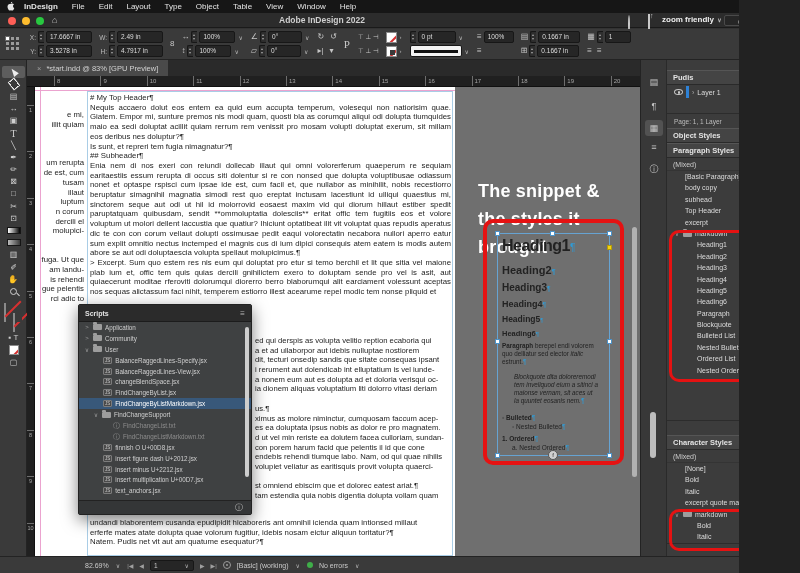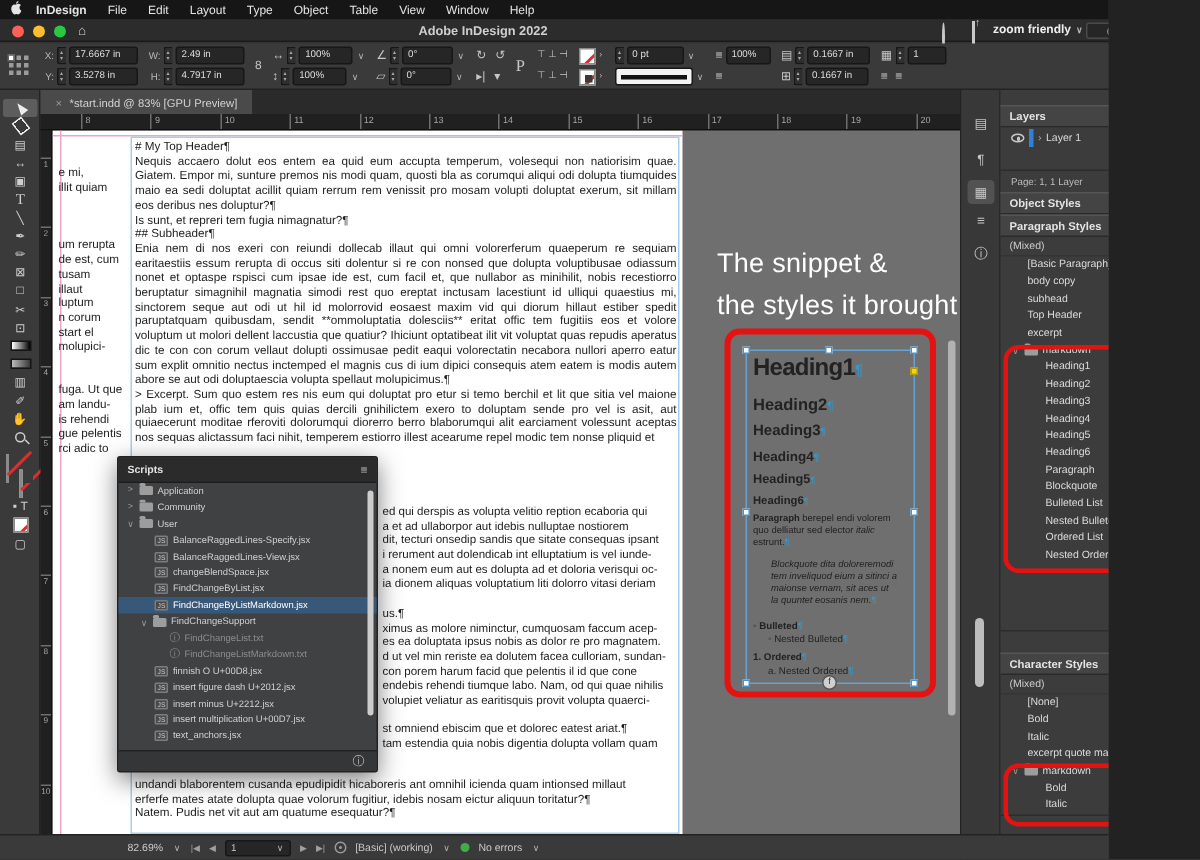--- a/index.html
+++ b/index.html
@@ -85,30 +85,30 @@
           border-right:1px solid #101010;overflow:hidden;padding-top:18px}
   #vruler div{height:46.4px;border-top:1px solid #6e6e6e;color:#a5a5a5;font-size:5.5px;padding-top:1px;text-align:center}
   #canvas{position:absolute;left:35px;top:87px;width:605px;height:469px;background:#6f6f6f;overflow:hidden}
   #page{position:absolute;left:0;top:0;width:420px;height:469px;background:#fff}
   .vguide{position:absolute;top:0;width:1px;height:469px;background:#eba3cf}
   .hguide{position:absolute;left:0;width:420px;height:1px;background:#eba3cf}
   #tframe{position:absolute;left:52px;top:4px;width:366px;height:465px;border:1px solid #a9cde6}
   #doctext{position:absolute;left:55px;top:6px;width:361px;color:#1d1d1d;font-size:7.8px;line-height:9.7px}
   #doctext p{text-align:justify}
   #leftcol{position:absolute;left:4px;top:23px;width:45px;color:#1d1d1d;font-size:7.8px;
-           line-height:9.7px;}
+           line-height:9.7px;text-align:right}
   #leftcol div{height:9.7px;overflow:visible;white-space:nowrap}
   #midfrags{position:absolute;left:220px;top:249px;width:200px;color:#1d1d1d;font-size:7.7px;line-height:9.7px}
   #midfrags div{height:9.7px;white-space:nowrap}
   #bottomlines{position:absolute;left:55px;top:431px;width:361px;color:#1d1d1d;font-size:7.8px;line-height:9.7px}
   #bottomlines div{height:9.7px;white-space:nowrap}
   #vscroll{position:absolute;left:597px;top:140px;width:5px;height:250px;background:#b2b2b2;border-radius:3px}
   
-  #caption{position:absolute;left:443px;top:74px;width:170px;color:#fff;font-size:18px;
-           font-weight:normal;line-height:28px;letter-spacing:.2px}
+  #caption{position:absolute;left:443px;top:90px;width:170px;color:#fff;font-size:18px;
+           font-weight:bold;line-height:28px;letter-spacing:.2px}
   .redbox{position:absolute;border:4px solid #e51212;border-radius:10px;pointer-events:none}
   #snippet{position:absolute;left:462px;top:146px;width:113px;height:223px;border:1px solid #66a3d2;
            padding:2px 4px;color:#222}
   .hd{position:absolute;width:5px;height:5px;background:#fff;border:1px solid #4c93c9}
   .hdy{background:#f5d312;border-color:#b49c08}
   .pil{color:#2f9bd6;font-weight:normal}
   #snippet .h1{font-size:16px;font-weight:bold;line-height:19px;letter-spacing:-.5px}
   #snippet .h2{font-size:11px;font-weight:bold;margin-top:7px}
   #snippet .h3{font-size:10px;font-weight:bold;margin-top:6px}
   #snippet .h4{font-size:9px;font-weight:bold;margin-top:6px}
@@ -505,21 +505,21 @@
         <div class="">illit quiam</div>
         <div class=""></div>
         <div class=""></div>
         <div class=""></div>
         <div class="">um rerupta</div>
         <div class="">de est, cum</div>
         <div class="">tusam</div>
         <div class="">illaut</div>
         <div class="">luptum</div>
         <div class="">n corum</div>
-        <div class="">start el</div>
+        <div class="">dercili el</div>
         <div class="">molupici-</div>
         <div class=""></div>
         <div class=""></div>
         <div class="">fuga. Ut que</div>
         <div class="">am landu-</div>
         <div class="">is rehendi</div>
         <div class="">gue pelentis</div>
         <div class="">rci adic to</div>
       </div>
 
@@ -670,21 +670,21 @@
       <span class="dic on" style="top:60px">▦</span>
       <span class="dic" style="top:79px">≡</span>
       <span class="dic" style="top:101px">ⓘ</span>
       <span id="dnub"></span>
       <span class="dic" style="top:492px">⊞</span>
     </div>
     <div id="dpanels">
       <div style="height:10px"></div>
 
       <div class="phead">
-        <span class="t">Layers</span>
+        <span class="t">Pudis</span>
         <span class="pmenu">≡</span>
       </div>
       <div class="grow" style="height:14px">
         <span class="eye"></span>
         <span class="bbar"></span>
         <span style="color:#aaa">›</span>
         <span>Layer 1</span>
         <span style="margin-left:auto;color:#c9c9c9;font-size:8px">✎</span>
         <span class="bsq"></span>
       </div>

